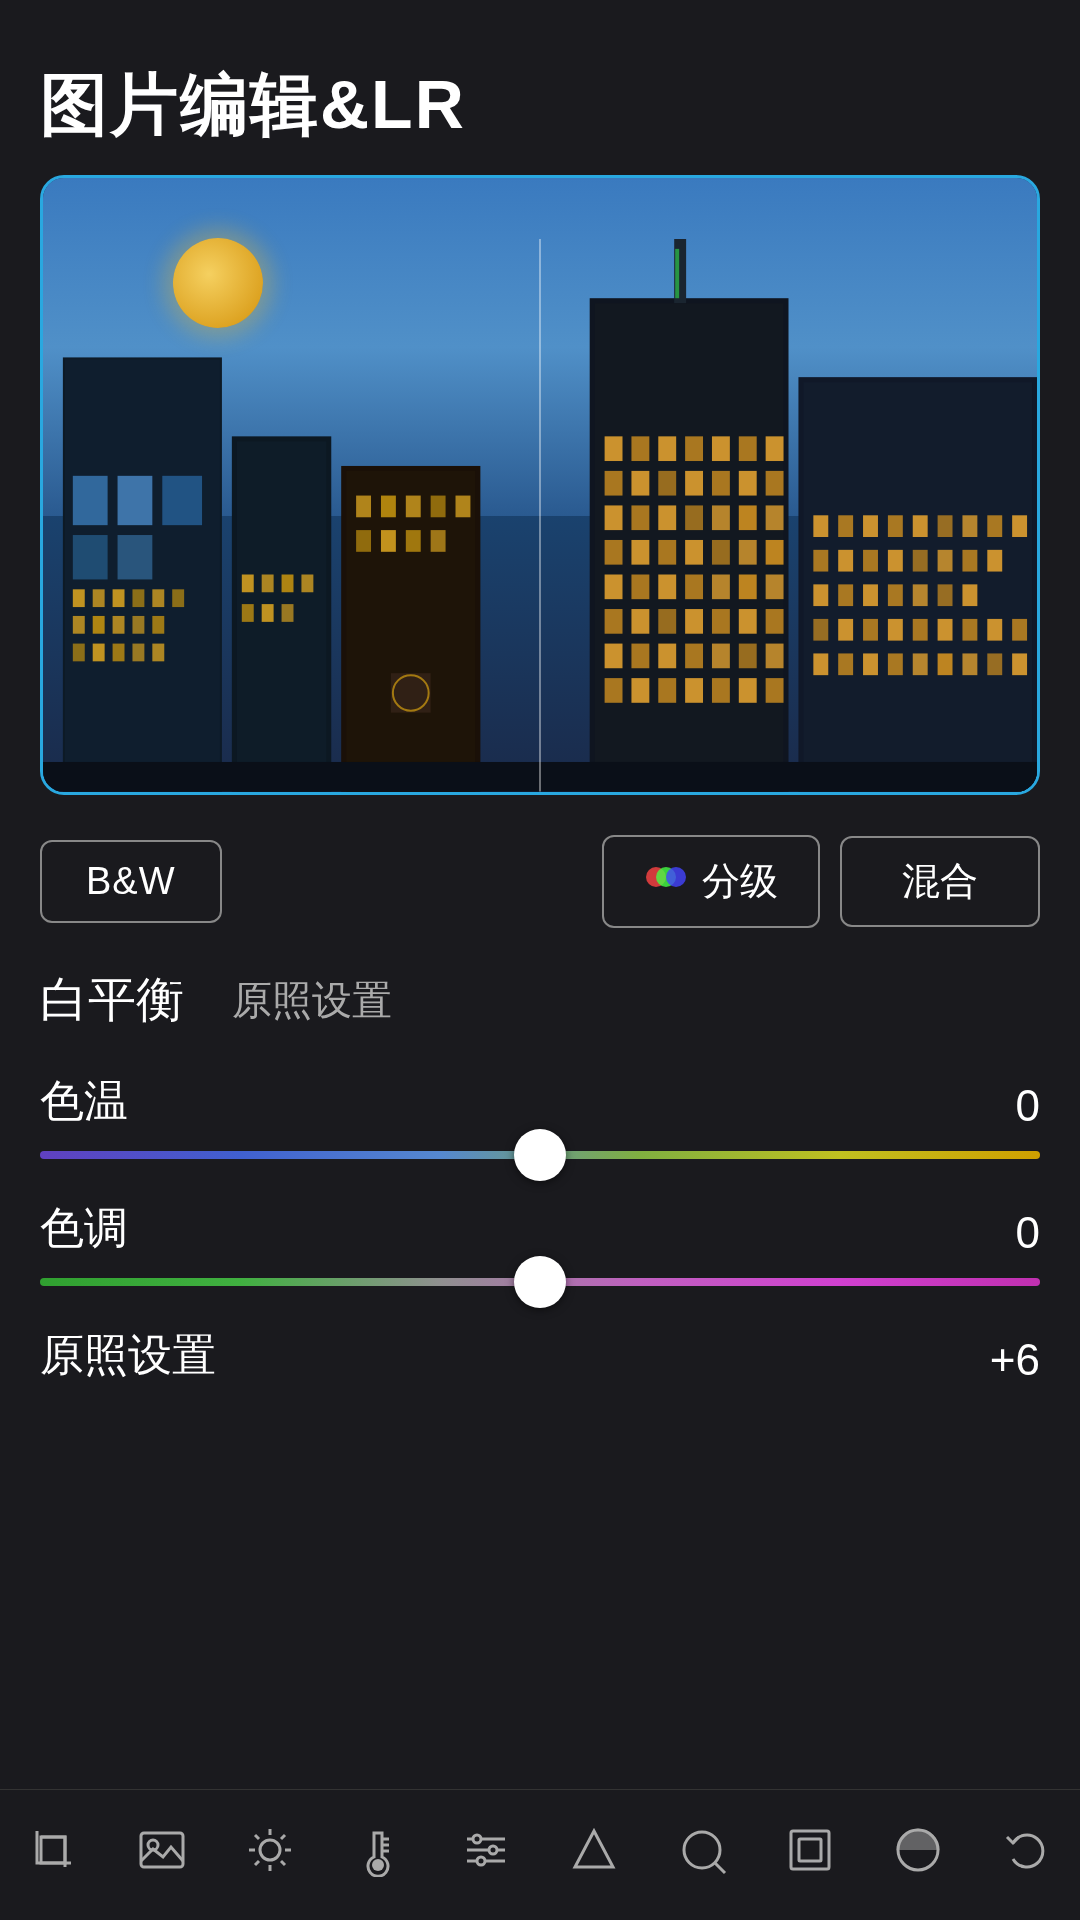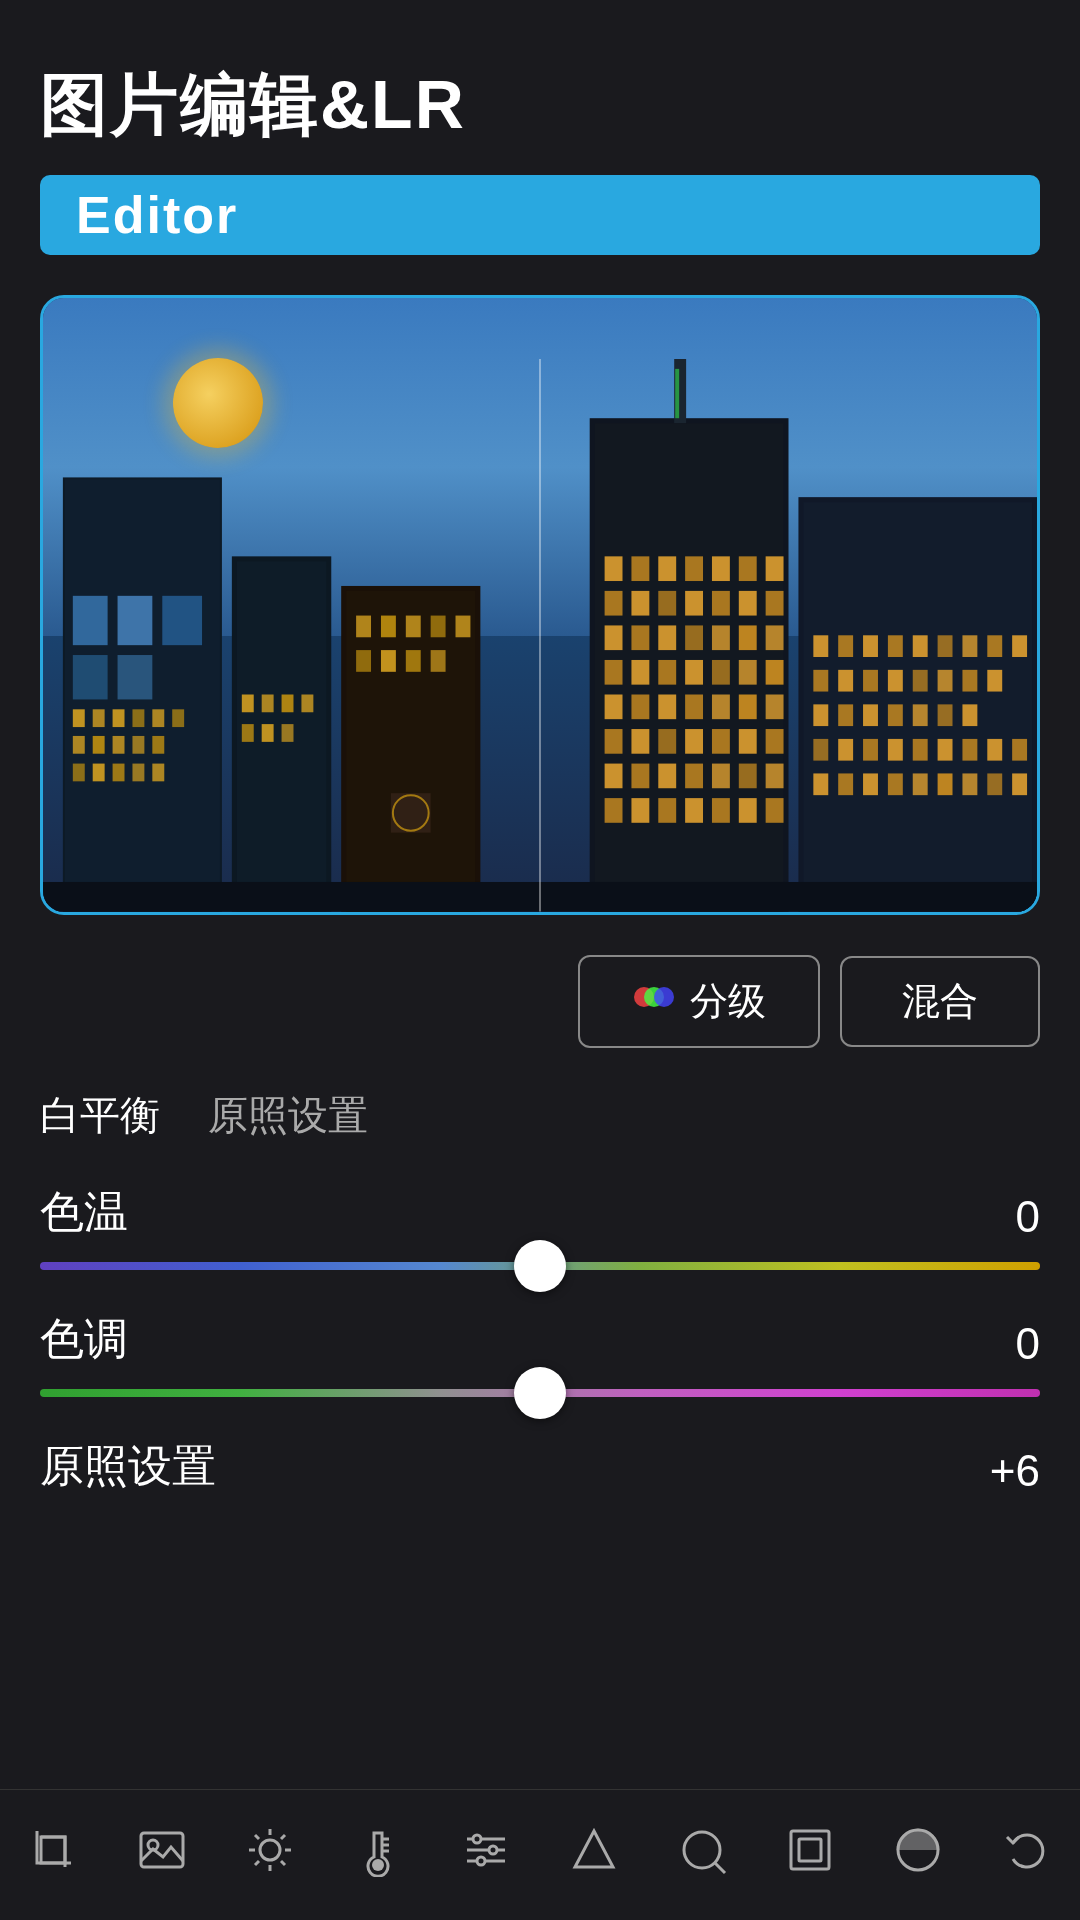--- a/index.html
+++ b/index.html
@@ -108,21 +108,21 @@
       border-radius: 12px;
       cursor: pointer;
       letter-spacing: 1px;
     }
 
     .btn-grade {
       border: 2px solid #888888;
       background: transparent;
       color: #ffffff;
       font-size: 38px;
-      padding: 18px 52px;
+      padding: 18px 40px;
       border-radius: 12px;
       cursor: pointer;
       display: flex;
       align-items: center;
       gap: 14px;
     }
 
     .btn-mix {
       border: 2px solid #888888;
       background: transparent;
@@ -135,21 +135,21 @@
     }
 
     
     .wb-section {
       display: flex;
       align-items: center;
       margin-bottom: 40px;
     }
 
     .wb-label {
-      font-size: 40px;
+      font-size: 48px;
       color: #ffffff;
       font-weight: 500;
     }
 
     .wb-value {
       font-size: 40px;
       color: #aaaaaa;
       margin-left: 48px;
     }
 
@@ -238,21 +238,20 @@
       margin-bottom: 120px;
     }
   </style>
 </head>
 <body>
 
 <div class="app-container">
 
   <div class="app-title">图片编辑&amp;LR</div>
 
-  <div class="editor-badge">Editor</div>
 
   <div class="image-container">
     <div class="city-scene">
 
       <div class="sky"></div>
 
       <div class="moon"></div>
 
       <svg class="buildings-svg" viewBox="0 0 1000 560" preserveAspectRatio="none">
 
@@ -446,20 +445,21 @@
         <rect x="975" y="420" width="15" height="22" fill="#e0a030" opacity="0.9"></rect>
 
         <rect x="0" y="530" width="1000" height="30" fill="#0a0f18"></rect>
 
         <line x1="500" y1="0" x2="500" y2="560" stroke="rgba(255,255,255,0.4)" stroke-width="2"></line>
       </svg>
     </div>
   </div>
 
   <div class="toolbar-buttons">
+    <button class="btn-bw">B&amp;W</button>
     <div style="flex:1"></div>
     <button class="btn-grade">
       <span>
         <svg width="44" height="44" viewBox="0 0 44 44">
           <circle cx="12" cy="22" r="10" fill="#ff4444" opacity="0.8"></circle>
           <circle cx="22" cy="22" r="10" fill="#44ff44" opacity="0.8"></circle>
           <circle cx="32" cy="22" r="10" fill="#4444ff" opacity="0.8"></circle>
         </svg>
       </span>
       <span>分级</span>

